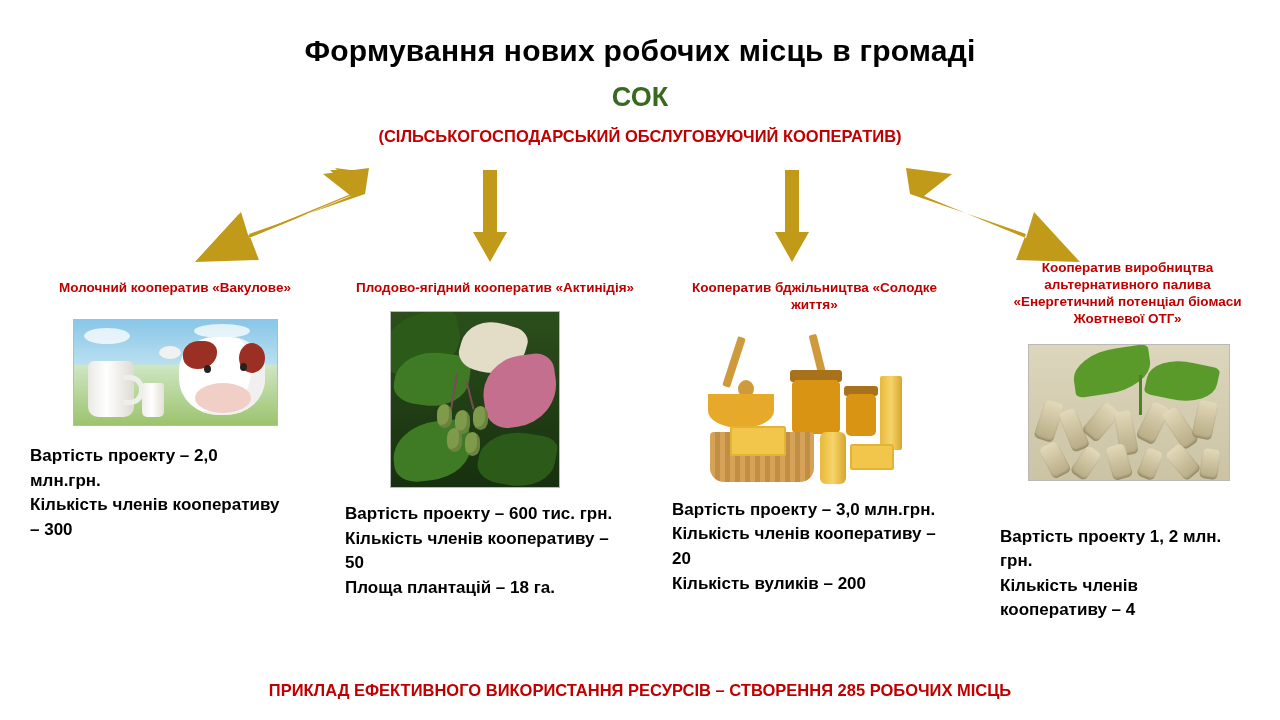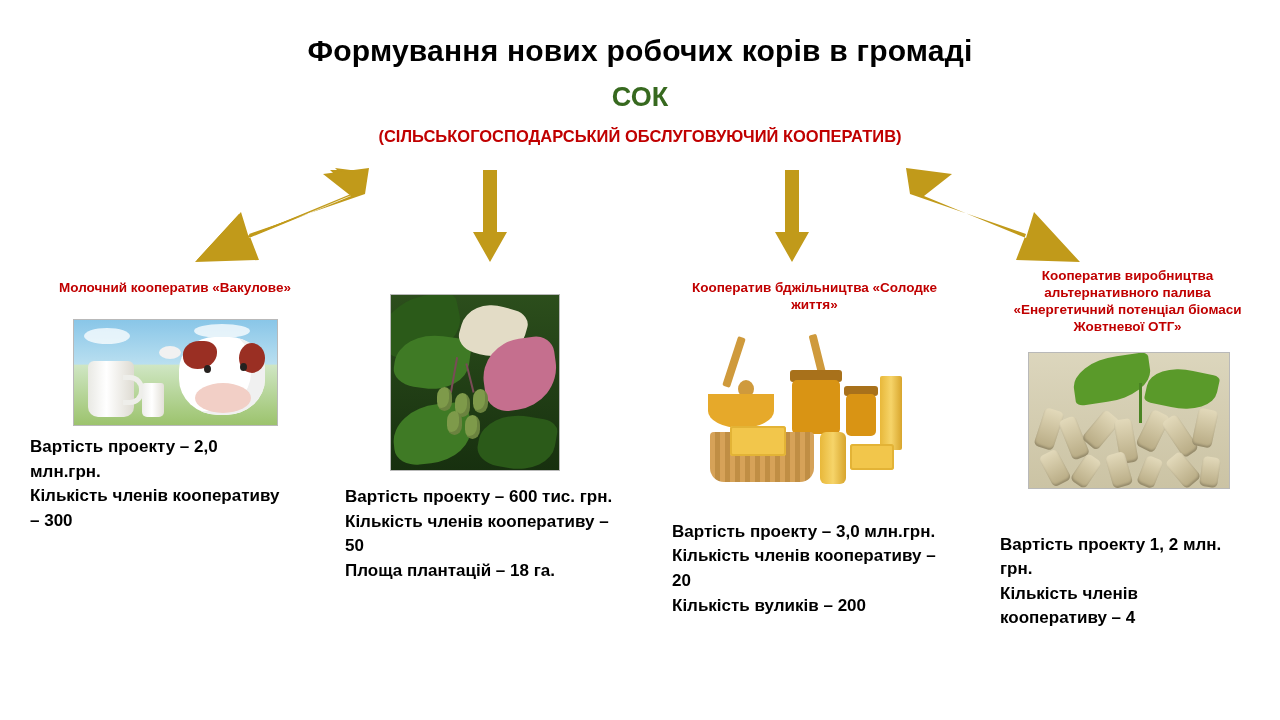--- a/index.html
+++ b/index.html
@@ -192,21 +192,21 @@
     font-size: 16.5px;
     font-weight: bold;
     color: #c00000;
   }
 </style>
 </head>
 <body>
 
 <div class="slide">
 
-  <div class="title-main">Формування нових робочих корів в громаді</div>
+  <div class="title-main">Формування нових робочих місць в громаді</div>
   <div class="title-sok">СОК</div>
   <div class="title-sub">(СІЛЬСЬКОГОСПОДАРСЬКИЙ ОБСЛУГОВУЮЧИЙ КООПЕРАТИВ)</div>
 
   <div class="arrow" style="left:195px; top:168px; width:175px; height:95px;">
     <svg width="175" height="95" viewBox="0 0 175 95">
       <polygon points="171,4 140,0 164,24 50,71 44,47 4,90 62,91 54,68 168,21" fill="#c19a1a"></polygon>
       <polygon points="172,2 135,2 160,26 52,70 44,46 2,92 60,92 52,68 166,24" fill="#c19a1a"></polygon>
       <polygon points="174,0 128,6 156,28 54,70 46,44 0,94 64,92 54,66 170,26" fill="#c19a1a"></polygon>
     </svg>
   </div>
@@ -237,27 +237,28 @@
       <div class="cow-head"></div>
       <div class="cow-patch"></div>
       <div class="cow-patch2"></div>
       <div class="cow-muzzle"></div>
       <div class="eye" style="right:66px; bottom:52px;"></div>
       <div class="eye" style="right:30px; bottom:54px;"></div>
       <div class="ear" style="right:96px; bottom:66px;"></div>
       <div class="jug"></div>
       <div class="glass"></div>
     </div>
-    <div class="col-body" style="margin-top:9px; width:250px;">
+    <div class="col-body" style="margin-top:18px; width:250px;">
       <div>Вартість проекту – 2,0 млн.грн.</div>
       <div>Кількість членів кооперативу – 300</div>
     </div>
   </div>
 
   <div class="col" style="left:345px; top:280px; width:300px;">
+    <div class="col-head">Плодово-ягідний кооператив «Актинідія»</div>
     <div class="photo ph-leaf" style="margin:14px 0 0 45px; width:168px; height:175px;">
       <div class="lf dark" style="left:-10px; top:2px; width:80px; height:58px; transform:rotate(-12deg);"></div>
       <div class="lf" style="left:4px; top:40px; width:74px; height:54px; transform:rotate(8deg);"></div>
       <div class="lf cream" style="left:70px; top:10px; width:64px; height:52px; transform:rotate(16deg);"></div>
       <div class="lf pink" style="left:92px; top:44px; width:74px; height:70px; transform:rotate(-8deg);"></div>
       <div class="lf" style="left:2px; top:110px; width:78px; height:58px; transform:rotate(-6deg);"></div>
       <div class="lf dark" style="left:88px; top:120px; width:76px; height:54px; transform:rotate(10deg);"></div>
       <div class="stem" style="left:62px; top:62px; height:36px; transform:rotate(10deg);"></div>
       <div class="stem" style="left:78px; top:68px; height:30px; transform:rotate(-14deg);"></div>
       <div class="berry" style="left:46px; top:92px;"></div>
@@ -283,28 +284,28 @@
       <div class="jar" style="left:98px; top:52px; width:48px; height:54px;"></div>
       <div class="jar-lid" style="left:150px; top:58px; width:34px; height:10px;"></div>
       <div class="jar" style="left:152px; top:66px; width:30px; height:42px;"></div>
       <div class="candle" style="left:186px; top:48px; width:22px; height:74px;"></div>
       <div class="bowl" style="left:14px; top:66px; width:66px; height:34px;"></div>
       <div class="basket" style="left:16px; top:104px; width:104px; height:50px;"></div>
       <div class="comb" style="left:36px; top:98px; width:56px; height:30px;"></div>
       <div class="candle" style="left:126px; top:104px; width:26px; height:52px; border-radius:6px;"></div>
       <div class="comb" style="left:156px; top:116px; width:44px; height:26px;"></div>
     </div>
-    <div class="col-body" style="margin-top:22px; width:265px;">
+    <div class="col-body" style="width:265px;">
       <div>Вартість проекту – 3,0 млн.грн.</div>
       <div>Кількість членів кооперативу – 20</div>
       <div>Кількість вуликів – 200</div>
     </div>
   </div>
 
-  <div class="col" style="left:1000px; top:268px; width:255px;">
+  <div class="col" style="left:1000px; top:260px; width:255px;">
     <div class="col-head">Кооператив  виробництва альтернативного палива «Енергетичний потенціал біомаси Жовтневої ОТГ»</div>
     <div class="photo ph-pel" style="margin:16px 0 0 28px; width:200px; height:135px;">
       <div class="plant-leaf" style="left:44px; top:4px; width:78px; height:44px; transform:rotate(-8deg);"></div>
       <div class="plant-leaf" style="left:118px; top:16px; width:70px; height:40px; transform:rotate(12deg);"></div>
       <div class="plant-stem" style="left:110px; top:30px; height:40px;"></div>
       <div class="pellet" style="left:10px; top:56px; width:20px; height:40px; transform:rotate(18deg);"></div>
       <div class="pellet" style="left:36px; top:64px; width:18px; height:42px; transform:rotate(-22deg);"></div>
       <div class="pellet" style="left:62px; top:58px; width:20px; height:38px; transform:rotate(40deg);"></div>
       <div class="pellet" style="left:88px; top:66px; width:18px; height:44px; transform:rotate(-10deg);"></div>
       <div class="pellet" style="left:114px; top:58px; width:20px; height:40px; transform:rotate(26deg);"></div>
@@ -316,13 +317,14 @@
       <div class="pellet" style="left:112px; top:104px; width:18px; height:30px; transform:rotate(22deg);"></div>
       <div class="pellet" style="left:144px; top:100px; width:20px; height:34px; transform:rotate(-40deg);"></div>
       <div class="pellet" style="left:172px; top:104px; width:18px; height:30px; transform:rotate(8deg);"></div>
     </div>
     <div class="col-body" style="margin-top:44px; width:225px;">
       <div>Вартість проекту  1, 2 млн. грн.</div>
       <div>Кількість членів кооперативу – 4</div>
     </div>
   </div>
 
+  <div class="footer">ПРИКЛАД ЕФЕКТИВНОГО ВИКОРИСТАННЯ РЕСУРСІВ – СТВОРЕННЯ 285 РОБОЧИХ МІСЦЬ</div>
 </div>
 
 </body></html>

